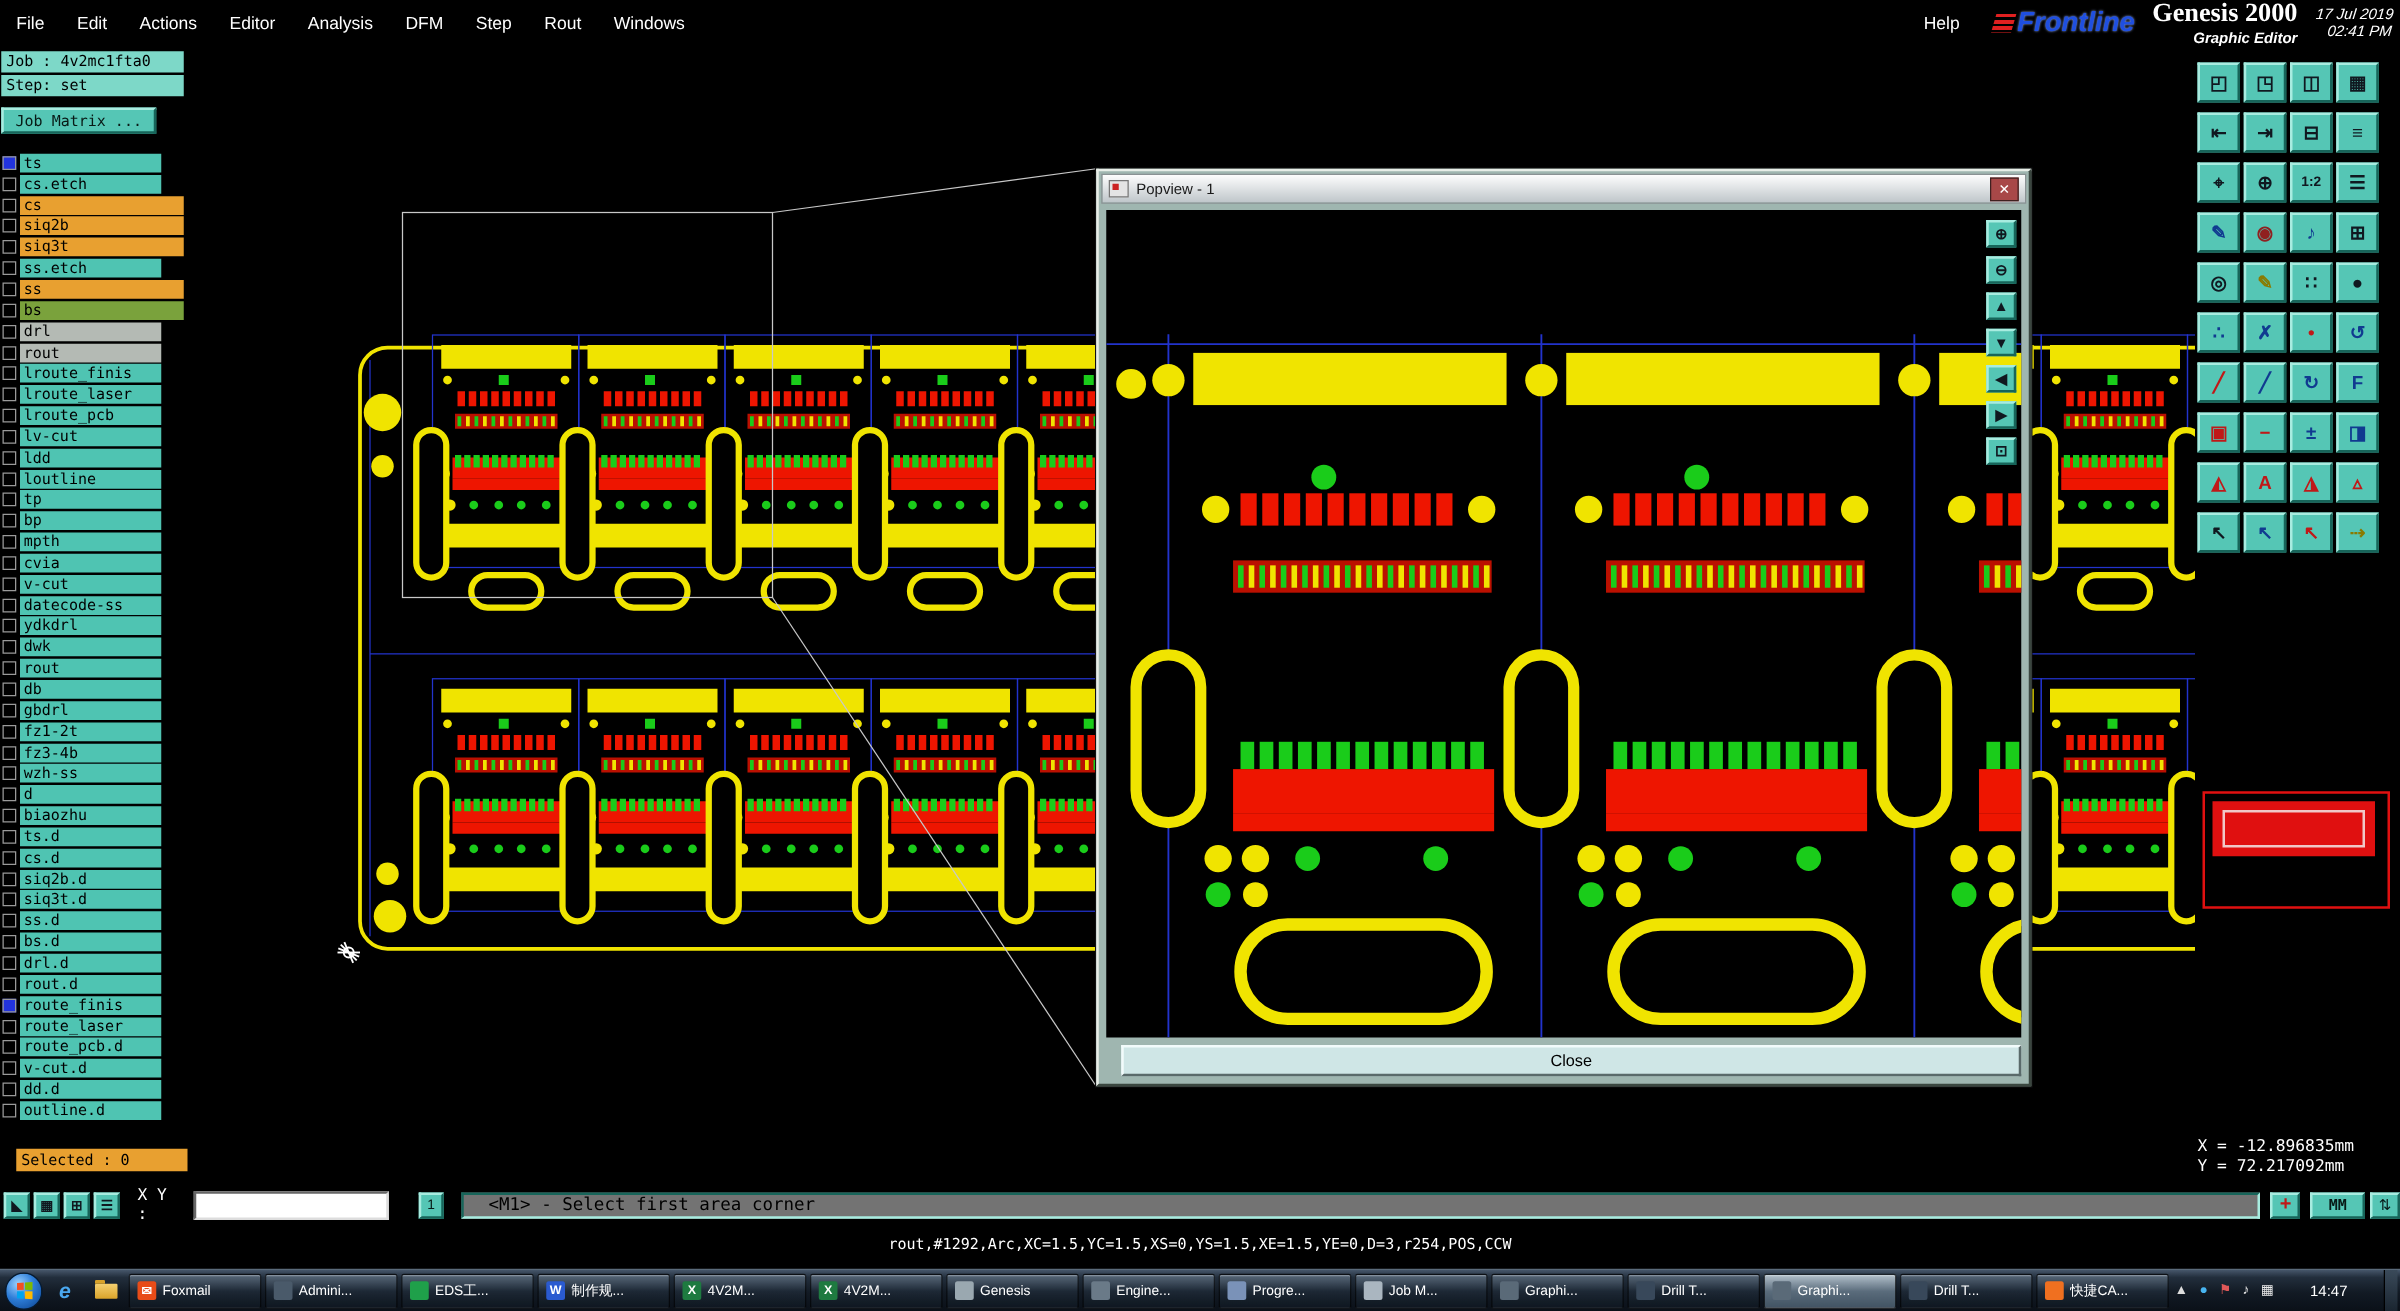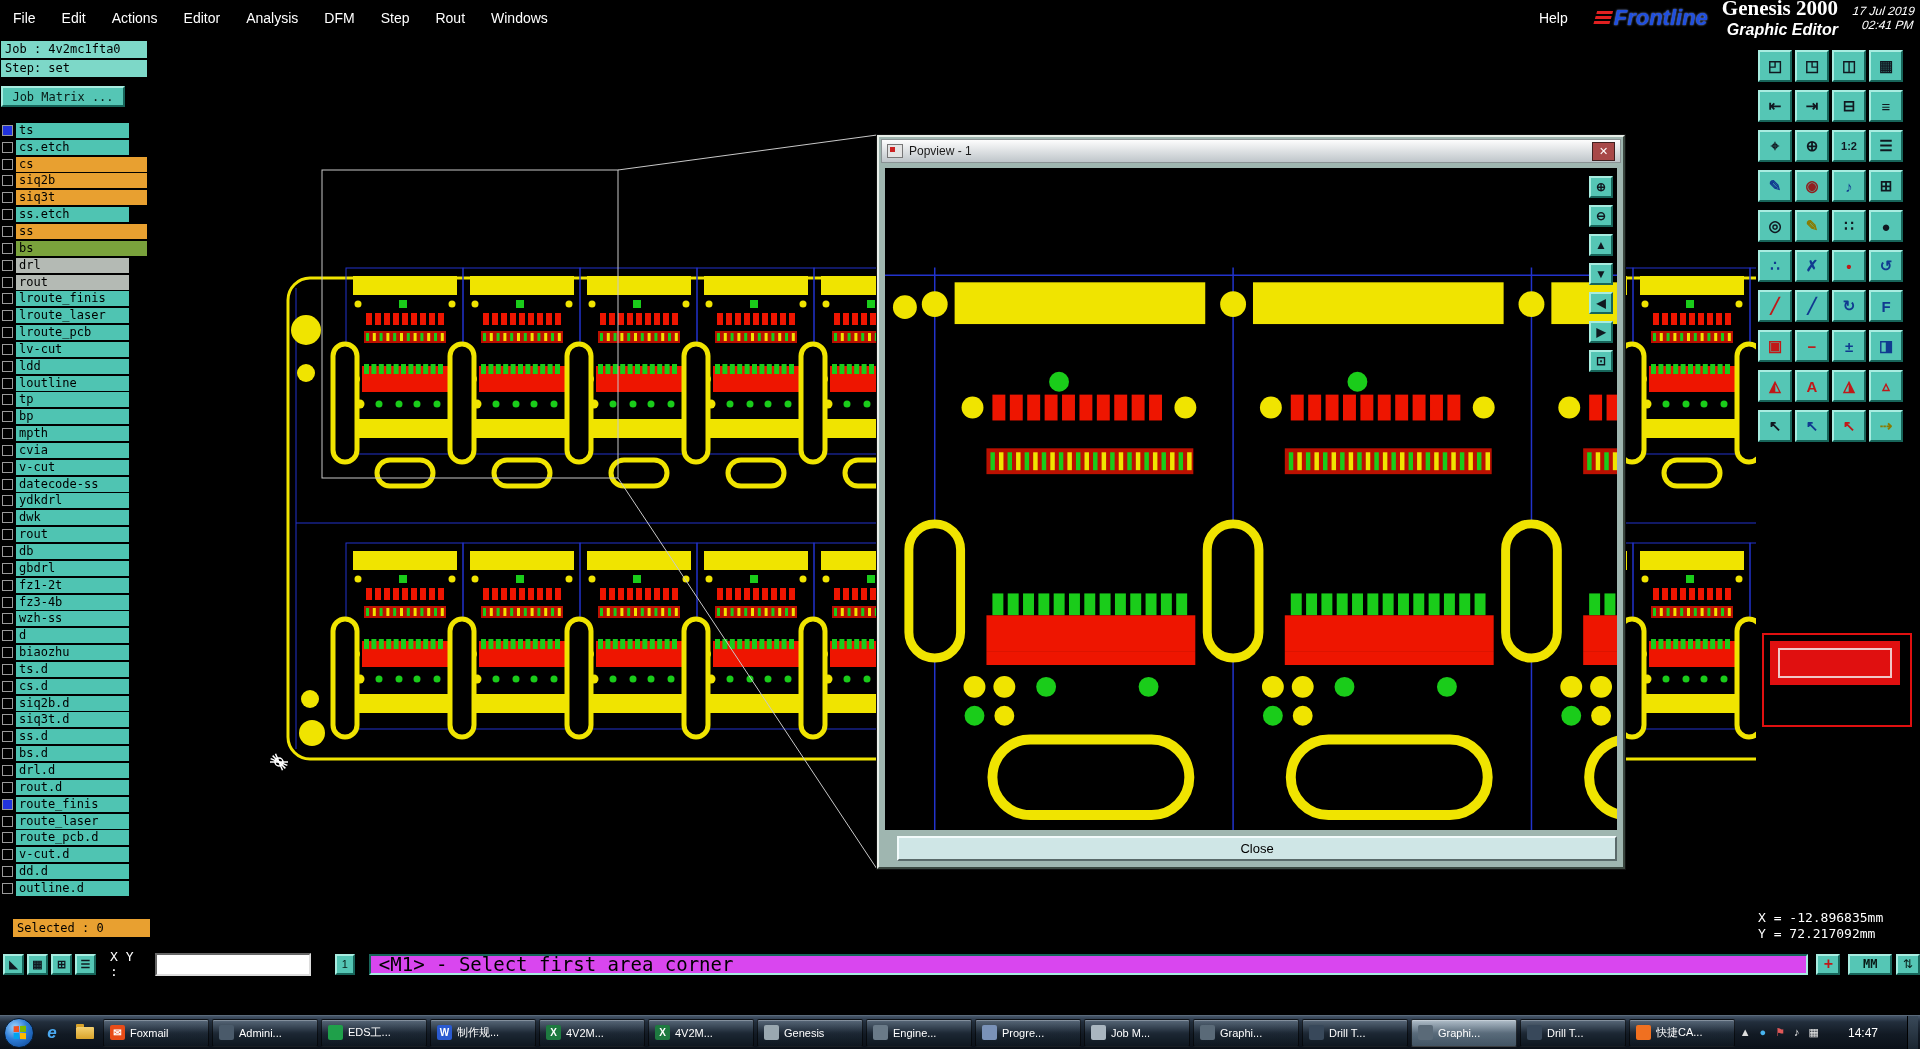--- a/index.html
+++ b/index.html
@@ -7,21 +7,21 @@
   #app{position:relative;width:1920px;height:1049px;background:#000;}
 
   
   .menubar{position:absolute;left:0;top:0;width:1920px;height:36px;background:#000;display:flex;align-items:center;color:#fff;font-size:14px;z-index:30;}
   .menu-item{padding:0 13px;height:100%;display:flex;align-items:center;cursor:default;}
   .mb-right{margin-left:auto;display:flex;align-items:center;gap:14px;padding-right:6px;}
   .brand{display:flex;align-items:center;font-style:italic;font-weight:bold;font-size:22px;color:#1f4fe0;text-shadow:0 0 2px #9ab4ff;}
   .brand-stripes{display:inline-block;width:16px;height:15px;margin-right:3px;transform:skewX(-16deg);background:repeating-linear-gradient(#e02020 0 3px,#000 3px 5px);}
   .product{display:flex;flex-direction:column;align-items:flex-end;line-height:1;}
   .product-name{font-family:"Liberation Serif",serif;font-weight:bold;font-size:21px;color:#fff;}
-  .product-edition{font-style:italic;font-weight:bold;font-size:16px;margin-top:3px;}
+  .product-edition{font-style:italic;font-weight:bold;font-size:12px;margin-top:3px;}
   .datetime{display:flex;flex-direction:column;align-items:flex-end;font-style:italic;font-size:12px;line-height:1.2;transform:skewX(-6deg);}
   .box-label{position:absolute;left:1px;width:146px;height:17px;background:#7dd8c8;color:#000;font-family:"DejaVu Sans Mono",monospace;font-size:12px;line-height:17px;padding-left:4px;box-sizing:border-box;}
   .btn3d{background:#55c6b5;border-style:solid;border-width:2px;border-color:#a8ece0 #17655a #17655a #a8ece0;color:#081a16;cursor:default;display:flex;align-items:center;justify-content:center;box-sizing:border-box;}
   .job-matrix{position:absolute;left:1px;top:86px;width:124px;height:21px;font-family:"DejaVu Sans Mono",monospace;font-size:12px;}
   #layer-list{position:absolute;left:0;top:122px;width:150px;}
   .layer-row{height:16.85px;display:flex;align-items:center;}
   .layer-chk{width:9px;height:9px;border:1px solid #9a9a9a;background:#000;margin:0 3px 0 2px;flex:none;}
   .layer-name{height:15px;line-height:15px;font-family:"DejaVu Sans Mono",monospace;font-size:12px;color:#000;padding-left:3px;box-sizing:border-box;width:113px;overflow:hidden;white-space:nowrap;}
   .layer-name.wide{width:131px;}
   .c-teal{background:#4fc4b2;} .c-orange{background:#e8a030;} .c-gray{background:#b4bab4;} .c-green{background:#7aa23c;}
@@ -50,21 +50,21 @@
   .pv-side .tool-btn{width:24px;height:22px;font-size:12px;}
   .pv-closebar{position:absolute;left:6px;bottom:6px;right:6px;height:25px;background:#cfe6e6;border:2px solid;border-color:#f2fbfb #5a6a6a #5a6a6a #f2fbfb;display:flex;align-items:center;justify-content:center;font-size:13px;color:#000;box-sizing:border-box;cursor:default;margin-left:12px;}
 
   
   .status-row{position:absolute;left:0;top:949px;width:1920px;height:30px;background:#000;display:flex;align-items:center;z-index:30;}
   #mini-tools{display:flex;gap:3px;margin-left:3px;}
   #mini-tools .tool-btn{width:21px;height:21px;font-size:11px;}
   .xy-label{color:#fff;font-family:"DejaVu Sans Mono",monospace;font-size:13px;margin:0 6px 0 14px;}
   .xy-input{width:148px;height:19px;background:#fff;border:2px solid;border-color:#666 #ddd #ddd #666;font-family:"DejaVu Sans Mono",monospace;font-size:12px;padding:0 2px;}
   .coord-btn{width:20px;height:21px;margin-left:24px;font-size:11px;}
-  .msg-bar{margin-left:14px;width:1448px;height:21px;background:#d946ef;border:2px solid;border-color:#17655a #a8ece0 #a8ece0 #17655a;color:#000;font-family:"DejaVu Sans Mono",monospace;font-size:19px;line-height:17px;padding-left:8px;box-sizing:border-box;overflow:hidden;white-space:nowrap;}
+  .msg-bar{margin-left:14px;width:1448px;height:21px;background:#737373;border:2px solid;border-color:#17655a #a8ece0 #a8ece0 #17655a;color:#000;font-family:"DejaVu Sans Mono",monospace;font-size:14px;line-height:17px;padding-left:20px;box-sizing:border-box;overflow:hidden;white-space:nowrap;}
   .origin-btn{width:24px;height:21px;margin-left:8px;color:#c01818;font-weight:bold;}
   .mm-btn{width:44px;height:21px;margin-left:8px;font-family:"DejaVu Sans Mono",monospace;font-size:12px;font-weight:bold;}
   .scroll-btn{width:24px;height:21px;margin-left:4px;font-size:12px;}
 
   
   .cmdline{position:absolute;left:0;top:982px;width:1920px;height:26px;background:#000;color:#fff;font-family:"DejaVu Sans Mono",monospace;font-size:12px;display:flex;align-items:center;justify-content:center;z-index:30;}
 
   
   .taskbar{position:absolute;left:0;top:1015px;width:1920px;height:34px;background:linear-gradient(#46566a 0%,#222e3c 18%,#121a24 55%,#0a1018 100%);border-top:1px solid #5a6a7a;display:flex;align-items:center;gap:3px;z-index:40;box-sizing:border-box;}
   .start-orb{width:28px;height:28px;border-radius:50%;margin-left:4px;background:radial-gradient(circle at 35% 30%,#9fd4ff 0%,#2d7dd8 45%,#0a3f8a 100%);border:1px solid #061a30;display:flex;align-items:center;justify-content:center;flex:none;cursor:default;}
@@ -1907,20 +1907,23 @@
       </div>
     <span class="xy-label">X Y :</span>
     <input class="xy-input" value="" style="">
     <div class="btn3d coord-btn">1</div>
     <div class="msg-bar">&lt;M1&gt; - Select first area corner</div>
     <div class="btn3d origin-btn">+</div>
     <div class="btn3d mm-btn">MM</div>
     <div class="btn3d scroll-btn">⇅</div>
   </div>
 
+  <div class="cmdline">
+    <span>rout,#1292,Arc,XC=1.5,YC=1.5,XS=0,YS=1.5,XE=1.5,YE=0,D=3,r254,POS,CCW</span>
+  </div>
 
   <div class="taskbar">
     <div class="start-orb">
       <div class="orb-flag">
         <span style="background:#f25022"></span>
           <span style="background:#7fba00"></span>
         <span style="background:#00a4ef"></span>
           <span style="background:#ffb900"></span>
       </div>
     </div>

